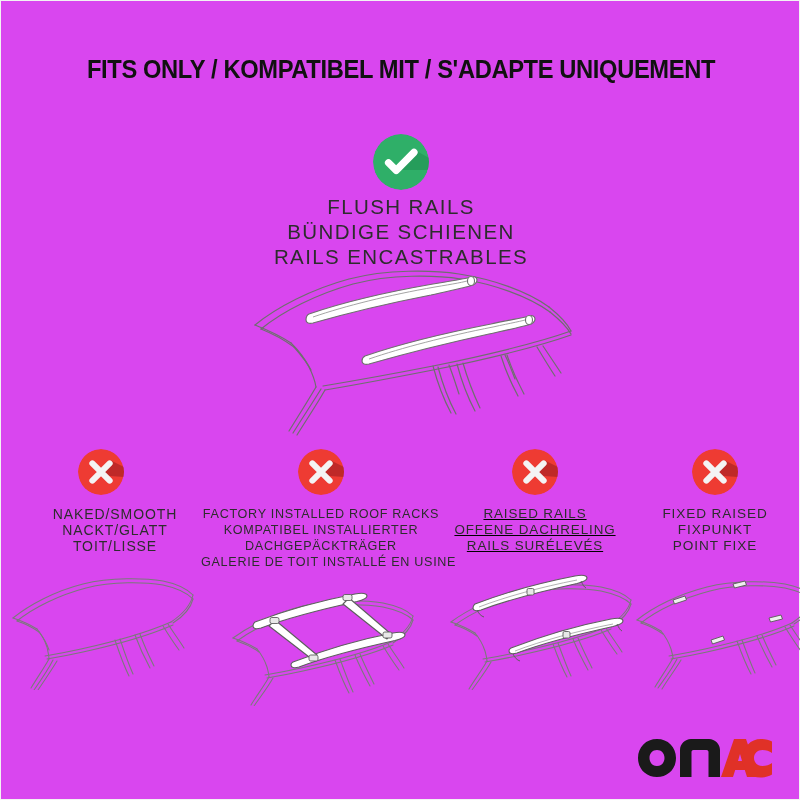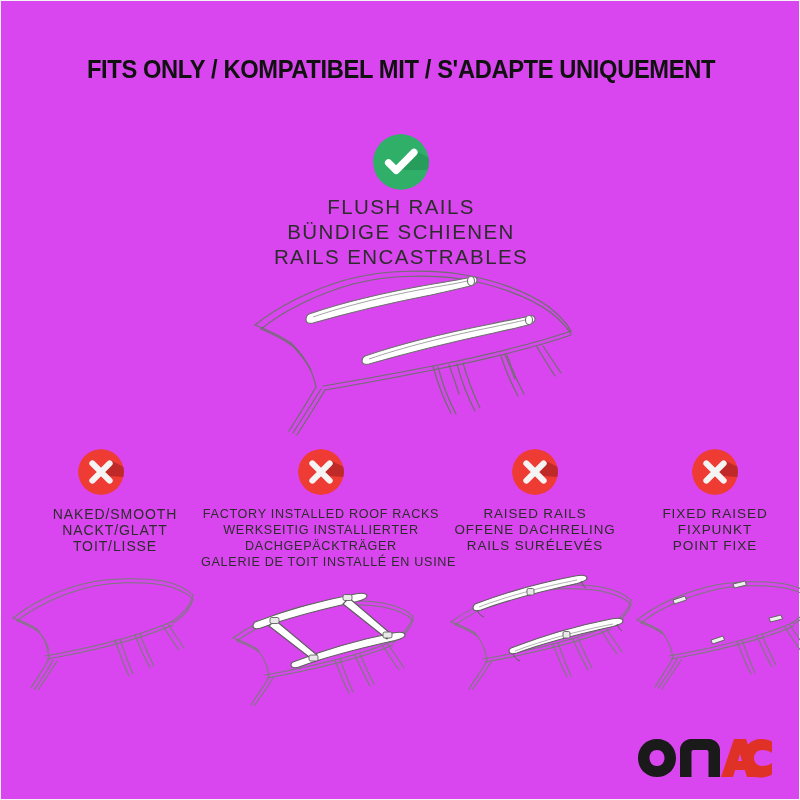--- a/index.html
+++ b/index.html
@@ -81,21 +81,21 @@
     width: 800px;
     display: flex;
     align-items: flex-start;
   }
   .excl-col {
     box-sizing: border-box;
     text-align: center;
   }
   .excl-col.c0 { width: 200px; }
   .excl-col.c1 { width: 240px; }
-  .excl-col.c2 { width: 188px; }
+  .excl-col.c2 { width: 188px; text-decoration: underline; }
   .excl-col.c3 { width: 172px; }
 
   .excl-labels {
     margin-top: 7px;
     color: #2d2d2d;
     letter-spacing: 0.9px;
     white-space: nowrap;
   }
   .excl-labels div { line-height: 16px; }
   .c0 .excl-labels { font-size: 14px; padding-left: 28px; }
@@ -245,21 +245,21 @@
     <div class="excl-col c1">
       <span class="badge">
         <svg width="46" height="46" viewBox="0 0 56 56" aria-hidden="true">
           <circle cx="28" cy="28" r="28" fill="#EE3B33"></circle>
           <path d="M26 32 L56 34 L56 22 L40 14 Z" fill="#A01E22" opacity="0.6"></path>
           <path d="M17.5 17.5 L38.5 38.5 M38.5 17.5 L17.5 38.5" stroke="#f4f4f4" stroke-width="7.4" stroke-linecap="round"></path>
         </svg>
       </span>
       <div class="excl-labels">
         <div>FACTORY INSTALLED ROOF RACKS</div>
-        <div>WERKSEITIG INSTALLIERTER</div>
+        <div>KOMPATIBEL INSTALLIERTER</div>
         <div>DACHGEPÄCKTRÄGER</div>
         <div>GALERIE DE TOIT INSTALLÉ EN USINE</div>
       </div>
       <div class="excl-art">
         <svg width="196" height="130" viewBox="0 0 196 130" aria-hidden="true">
           <g fill="none" stroke="#7a7a7a" stroke-width="1.05" stroke-linecap="round" stroke-linejoin="round">
             <path d="M10 62 C26 50 52 37 80 30 C108 23 142 24 160 27 C175 30 184 34 190 40"></path>
             <path d="M14 65 C30 53 56 41 83 34 C110 27 142 28 160 31 C174 34 184 38 190 44"></path>
             <path d="M190 40 C188 49 180 58 168 66"></path>
             <path d="M190 44 C188 52 181 60 170 67"></path>

